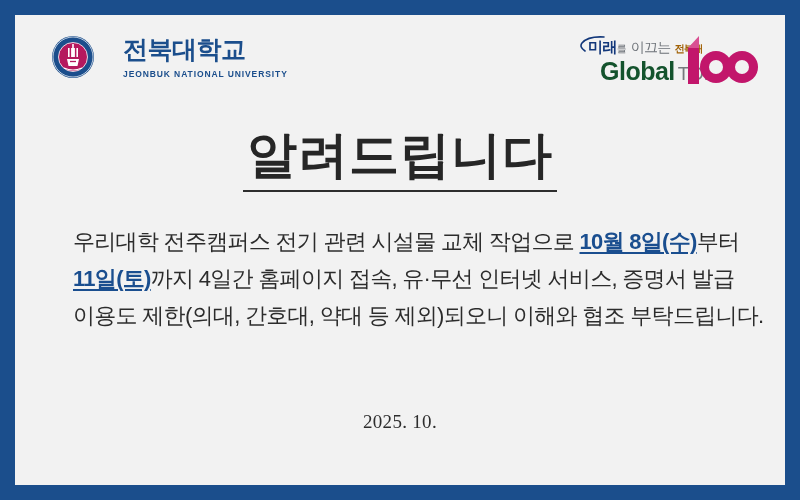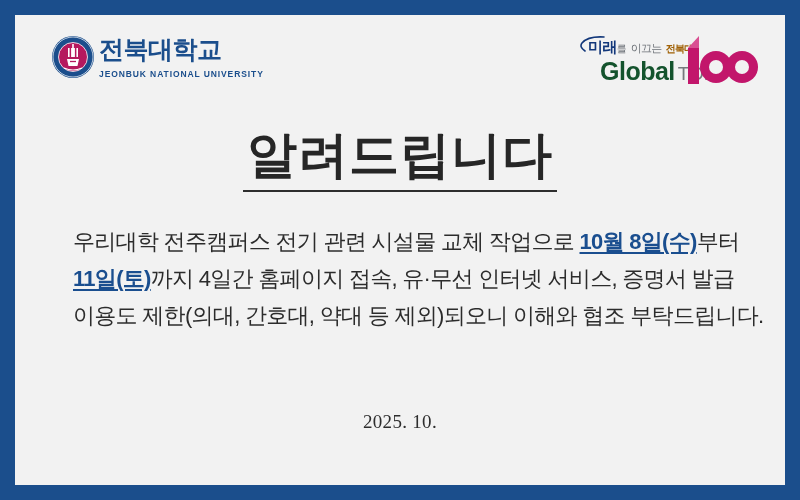--- a/index.html
+++ b/index.html
@@ -40,21 +40,21 @@
     right: 0;
     height: 86px;
   }
 
   .univ-logo {
     position: absolute;
     left: 36px;
     top: 20px;
     display: flex;
     align-items: center;
-    gap: 4px;
+    gap: 28px;
   }
 
   .emblem {
     width: 44px;
     height: 44px;
     flex: 0 0 44px;
   }
 
   .univ-wordmark {
     display: flex;
@@ -112,21 +112,21 @@
     font-weight: bold;
     color: #12377a;
     letter-spacing: -0.6px;
   }
   .sl-reul {
     font-size: 10px;
     color: #6d7278;
     letter-spacing: -0.5px;
   }
   .sl-ikkeuneun {
-    font-size: 11px;
+    font-size: 14px;
     color: #6d7278;
     letter-spacing: -0.8px;
   }
   .sl-jbnu {
     font-size: 10px;
     font-weight: bold;
     color: #a16207;
     letter-spacing: -0.8px;
   }
 

